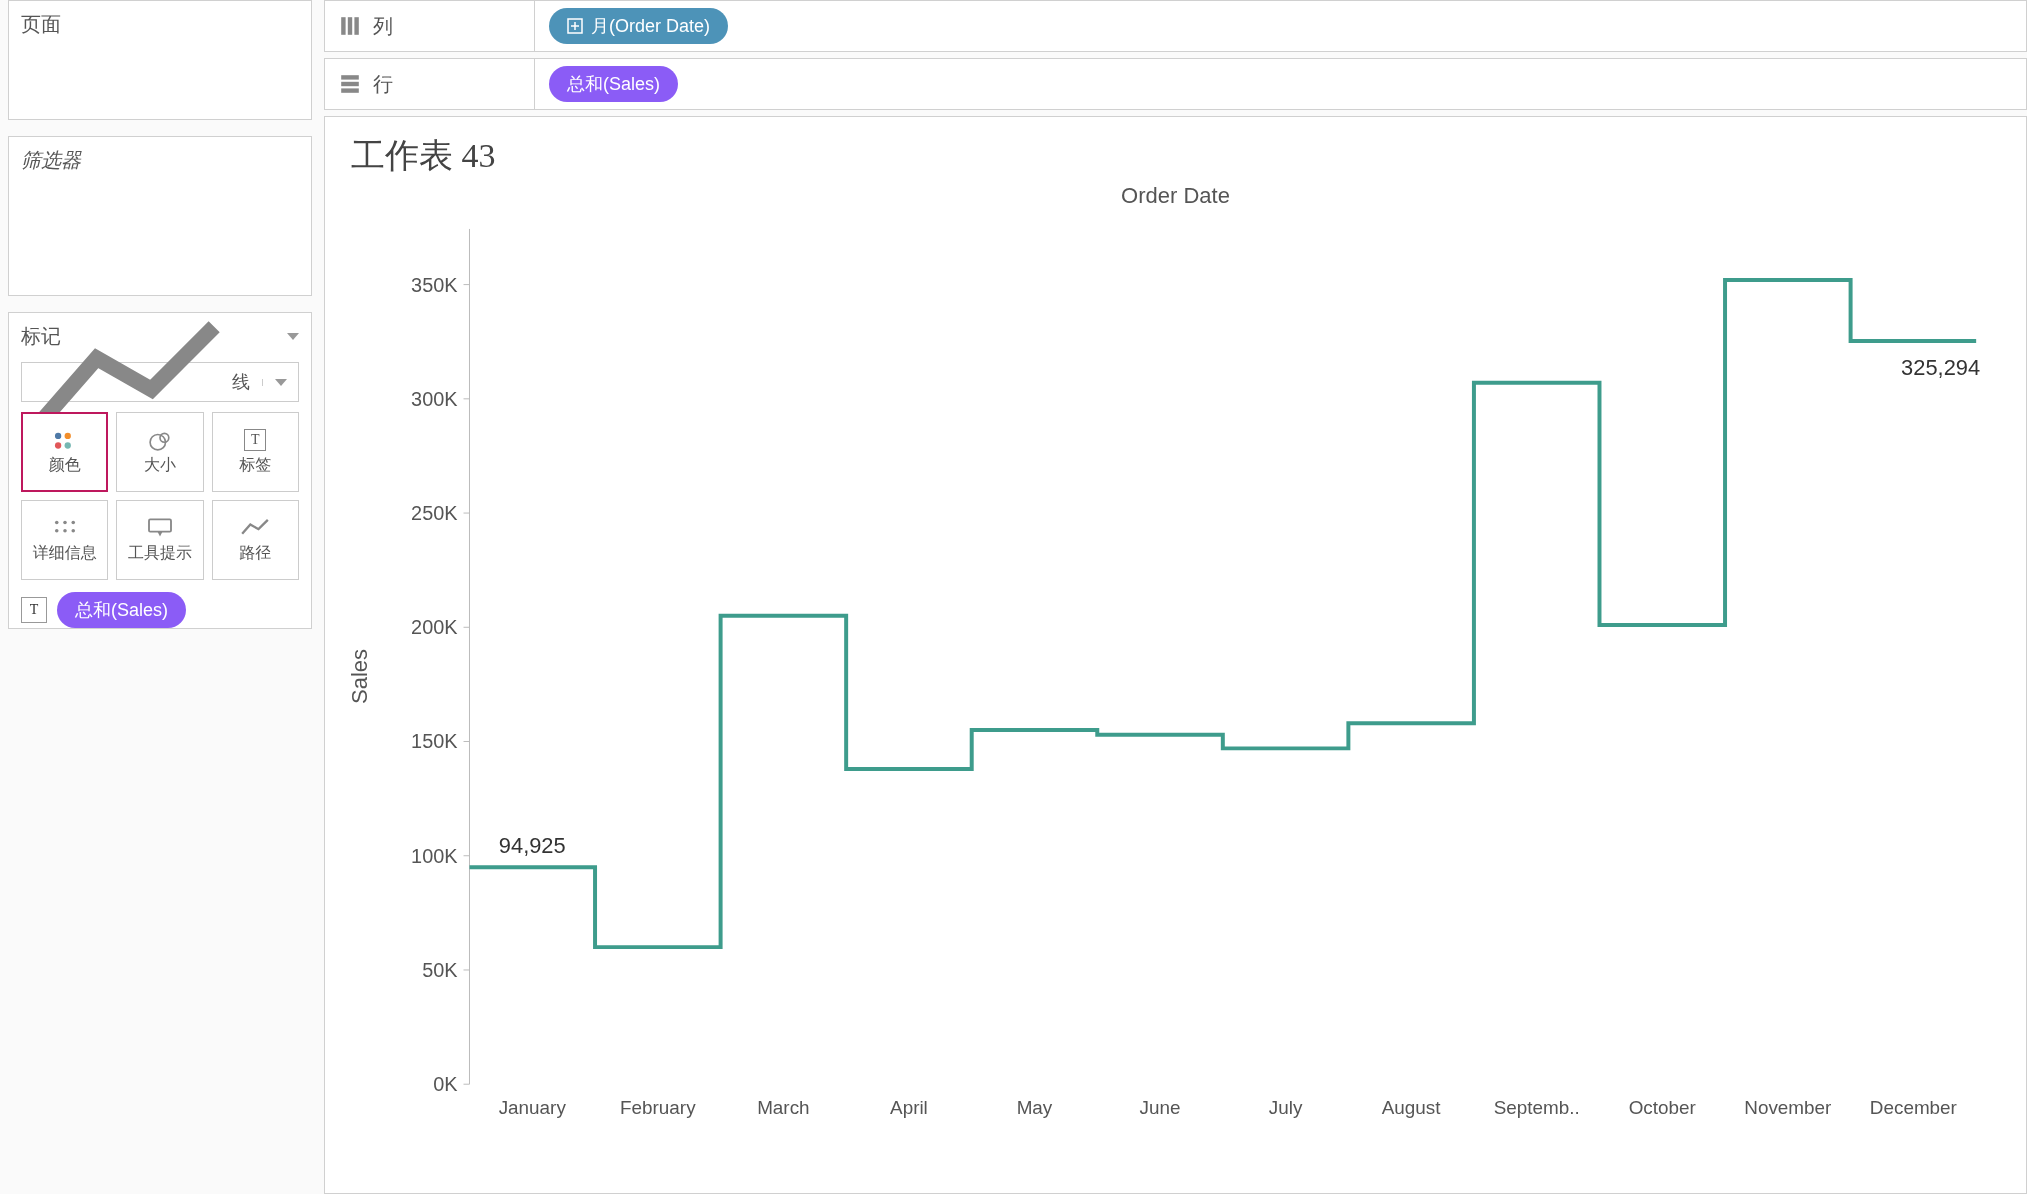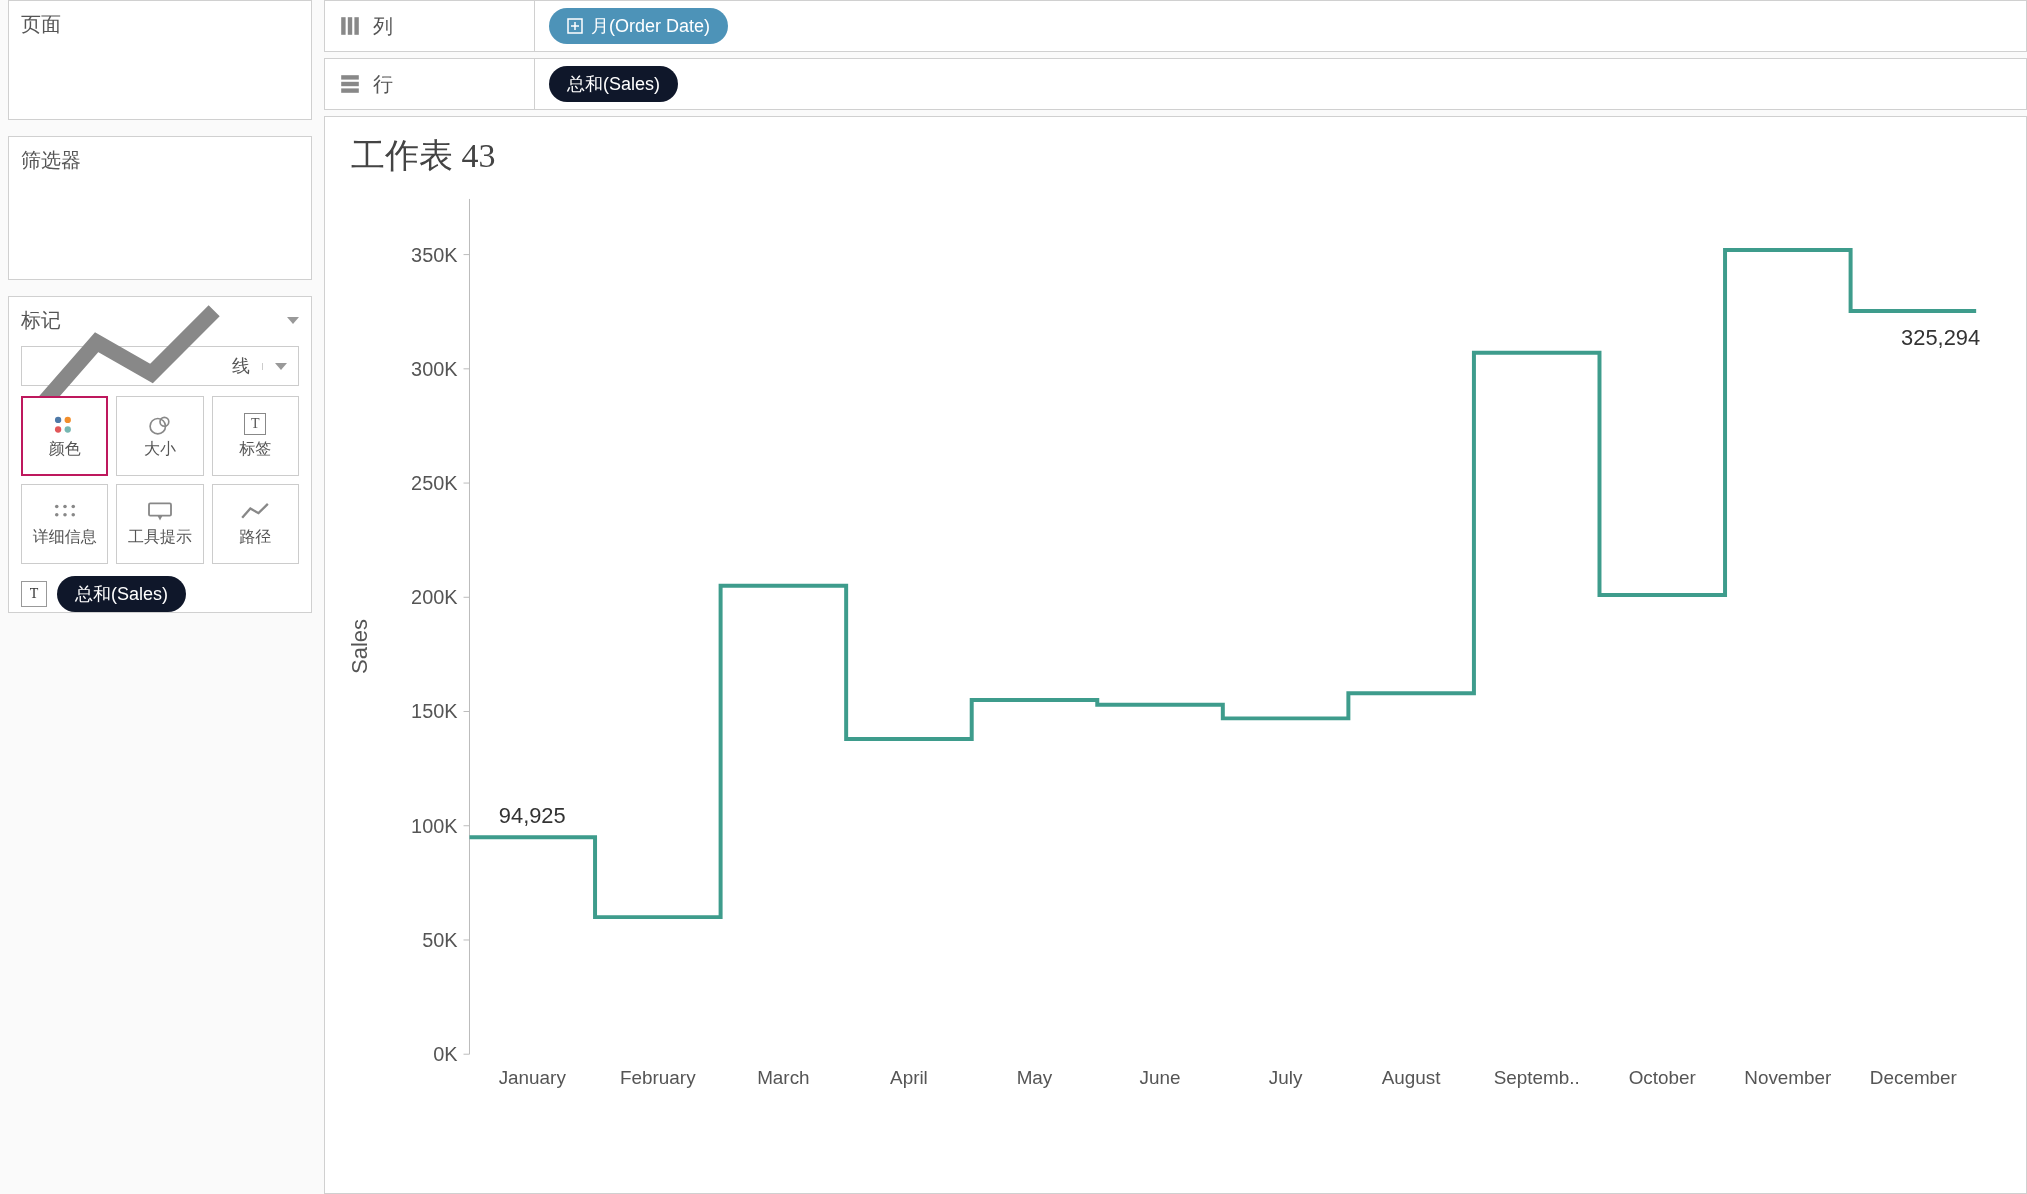--- a/index.html
+++ b/index.html
@@ -32,21 +32,21 @@
   }
   .panel-header {
     padding: 10px 12px;
     font-size: 20px;
     color: #555;
     display: flex;
     align-items: center;
     justify-content: space-between;
   }
   .pages-panel { height: 120px; }
-  .filters-panel { height: 144px; }
+  .filters-panel { height: 160px; font-style: italic; }
   .marks-panel { }
   .marks-panel .panel-header { padding-bottom: 6px; }
   .caret {
     width: 0; height: 0;
     border-left: 6px solid transparent;
     border-right: 6px solid transparent;
     border-top: 7px solid #999;
   }
   .mark-type-select {
     margin: 6px 12px 10px 12px;
@@ -108,21 +108,21 @@
     border-radius: 999px;
     padding: 6px 18px;
     font-size: 18px;
     color: #fff;
     display: inline-flex;
     align-items: center;
     gap: 8px;
     cursor: default;
   }
   .pill.blue { background: #4D93B8; }
-  .pill.green { background: #0f172a; }
+  .pill.green { background: #8b5cf6; }
   
   .right-col {
     flex: 1;
     display: flex;
     flex-direction: column;
     padding-left: 4px;
   }
   .shelf {
     border: 1px solid #d0d0d0;
     background: #fff;
@@ -317,20 +317,21 @@
       </div>
       <div class="shelf-content">
         <div class="pill green">
           <span>总和(Sales)</span>
         </div>
       </div>
     </div>
 
     <div class="viz">
       <div class="sheet-title">工作表 43</div>
+      <div class="chart-title">Order Date</div>
       <div class="chart-wrap">
         <div class="ylabel">Sales</div>
         <svg id="chart-svg" viewBox="0 0 1640 920">
             <line x1="95" y1="10" x2="95" y2="870" class="axis-line"></line>
             <line x1="89" y1="870" x2="95" y2="870" class="axis-line"></line>
             <text x="83" y="877" text-anchor="end" class="axis-tick">0K</text>
             <line x1="89" y1="755.1351351351351" x2="95" y2="755.1351351351351" class="axis-line"></line>
             <text x="83" y="762.1351351351351" text-anchor="end" class="axis-tick">50K</text>
             <line x1="89" y1="640.2702702702702" x2="95" y2="640.2702702702702" class="axis-line"></line>
             <text x="83" y="647.2702702702702" text-anchor="end" class="axis-tick">100K</text>

